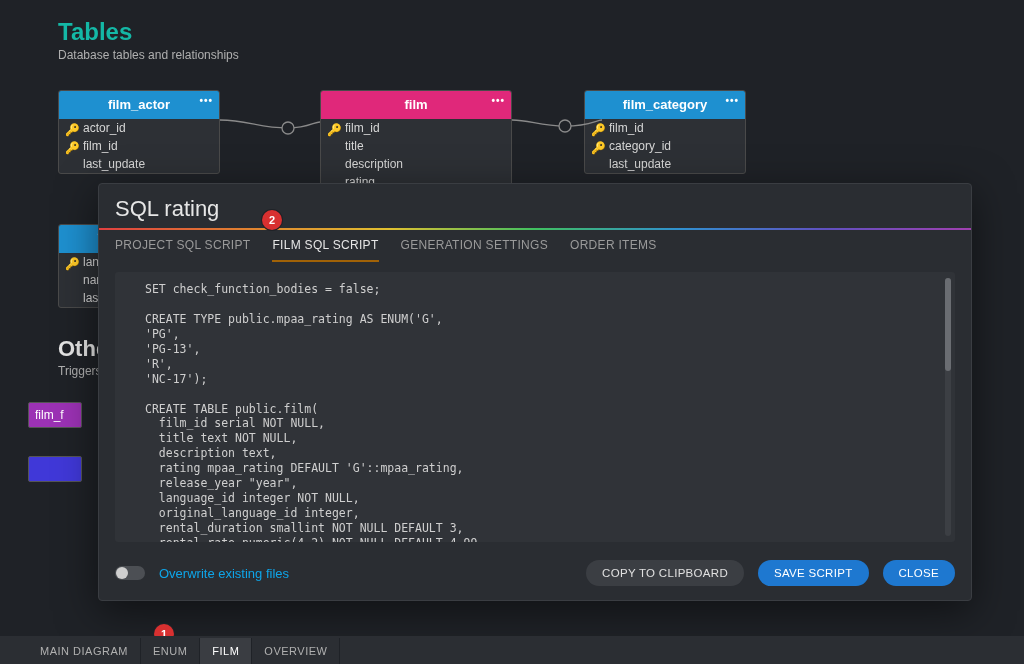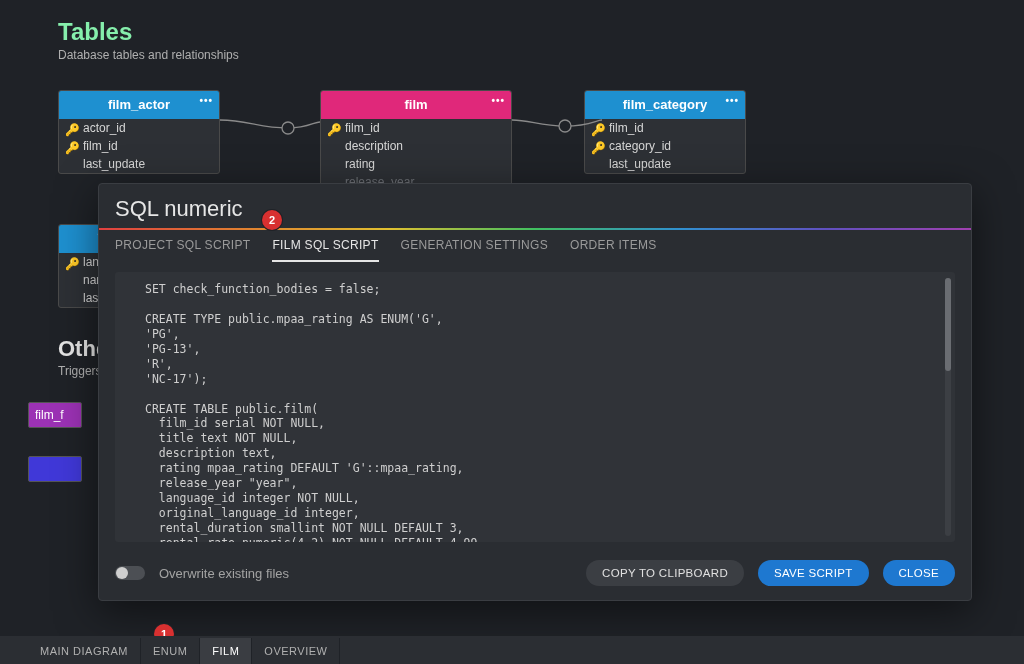--- a/index.html
+++ b/index.html
@@ -7,21 +7,21 @@
     width: 1024px; height: 664px;
     background: #1f2227;
     font-family: "Segoe UI", Arial, sans-serif;
     color: #d6d6d6;
     position: relative;
     overflow: hidden;
     font-size: 13px;
   }
   
   .hdr { position: absolute; left: 58px; top: 18px; }
-  .hdr h1 { font-size: 24px; font-weight: 600; color: #86efac; }
+  .hdr h1 { font-size: 24px; font-weight: 600; color: #14b8a6; }
   .hdr .sub { font-size: 12px; color: #b0b0b0; margin-top: 2px; }
   
   .table-card {
     position: absolute;
     width: 162px;
     border: 1px solid #4a4a4a;
     border-radius: 3px;
     overflow: hidden;
     background: #2d3035;
   }
@@ -62,21 +62,21 @@
     box-shadow: 0 10px 40px rgba(0,0,0,.5);
     display: flex; flex-direction: column;
   }
   .modal-title { font-size: 22px; color: #e6e6e6; padding: 12px 16px 6px; }
   .rainbow {
     height: 2px;
     background: linear-gradient(90deg,#e04040,#e08030,#e0c030,#40c060,#3090d0,#6050c0,#a040b0);
   }
   .tabs { display: flex; gap: 22px; padding: 8px 16px 0; font-size: 12px; color: #9a9a9a; letter-spacing: .3px; }
   .tabs .tab { padding-bottom: 8px; cursor: pointer; }
-  .tabs .tab.active { color: #e6e6e6; border-bottom: 2px solid #e5e5e5; }
+  .tabs .tab.active { color: #e6e6e6; border-bottom: 2px solid #a16207; }
   .code-wrap {
     margin: 10px 16px 8px;
     background: #303338;
     border-radius: 3px;
     position: relative;
     flex: 1;
     overflow: hidden;
   }
   .code-scroll {
     position: absolute; top: 6px; right: 4px; width: 6px; bottom: 6px;
@@ -98,21 +98,21 @@
   }
   .toggle {
     width: 30px; height: 14px; border-radius: 8px;
     background: #4c4f54; position: relative;
   }
   .toggle::after {
     content: ""; position: absolute; left: 1px; top: 1px;
     width: 12px; height: 12px; border-radius: 50%;
     background: #cfcfcf;
   }
-  .footer-label { font-size: 13px; color: #a3a3a3; flex: 1; }
+  .footer-label { font-size: 13px; color: #0ea5e9; flex: 1; }
   .btn {
     border: none; border-radius: 16px;
     padding: 7px 16px; font-size: 11.5px;
     color: #e0e0e0; cursor: pointer; letter-spacing: .3px;
     background: #3a3d42;
   }
   .btn-dark  { background: #3b3e43; }
   .btn-blue  { background: #1e78d0; color: #fff; }
   .btn-blue2 { background: #1e78d0; color: #fff; }
   
@@ -165,20 +165,24 @@
 </div>
 
 <div class="table-card" style="left:320px; top:90px; width:192px;">
   <div class="tc-head tc-pink">
     <span>film</span>
     <span class="dots">•••</span>
   </div>
   <div class="tc-col">
       <span class="key-icon key-pk">🔑</span>
       <span>film_id</span>
+    </div>
+  <div class="tc-col">
+      <span class="key-icon"></span>
+      <span>title</span>
     </div>
   <div class="tc-col">
       <span class="key-icon"></span>
       <span>description</span>
     </div>
   <div class="tc-col">
       <span class="key-icon"></span>
       <span>rating</span>
     </div>
   <div class="tc-col" style="color:#6e7177;">
@@ -236,21 +240,21 @@
 <div class="second-heading">
   <h2>Othe</h2>
   <div class="sub">Triggers,</div>
 </div>
 <div class="chip-purple">
     <span>film_f</span>
   </div>
 <div class="chip-blue"></div>
 
 <div class="modal">
-  <div class="modal-title">SQL numeric</div>
+  <div class="modal-title">SQL rating</div>
   <div class="rainbow"></div>
   <div class="tabs">
     <div class="tab">PROJECT SQL SCRIPT</div>
     <div class="tab active">FILM SQL SCRIPT</div>
     <div class="tab">GENERATION SETTINGS</div>
     <div class="tab">ORDER ITEMS</div>
   </div>
   <div class="code-wrap">
     <div class="code">SET check_function_bodies = false;
 

